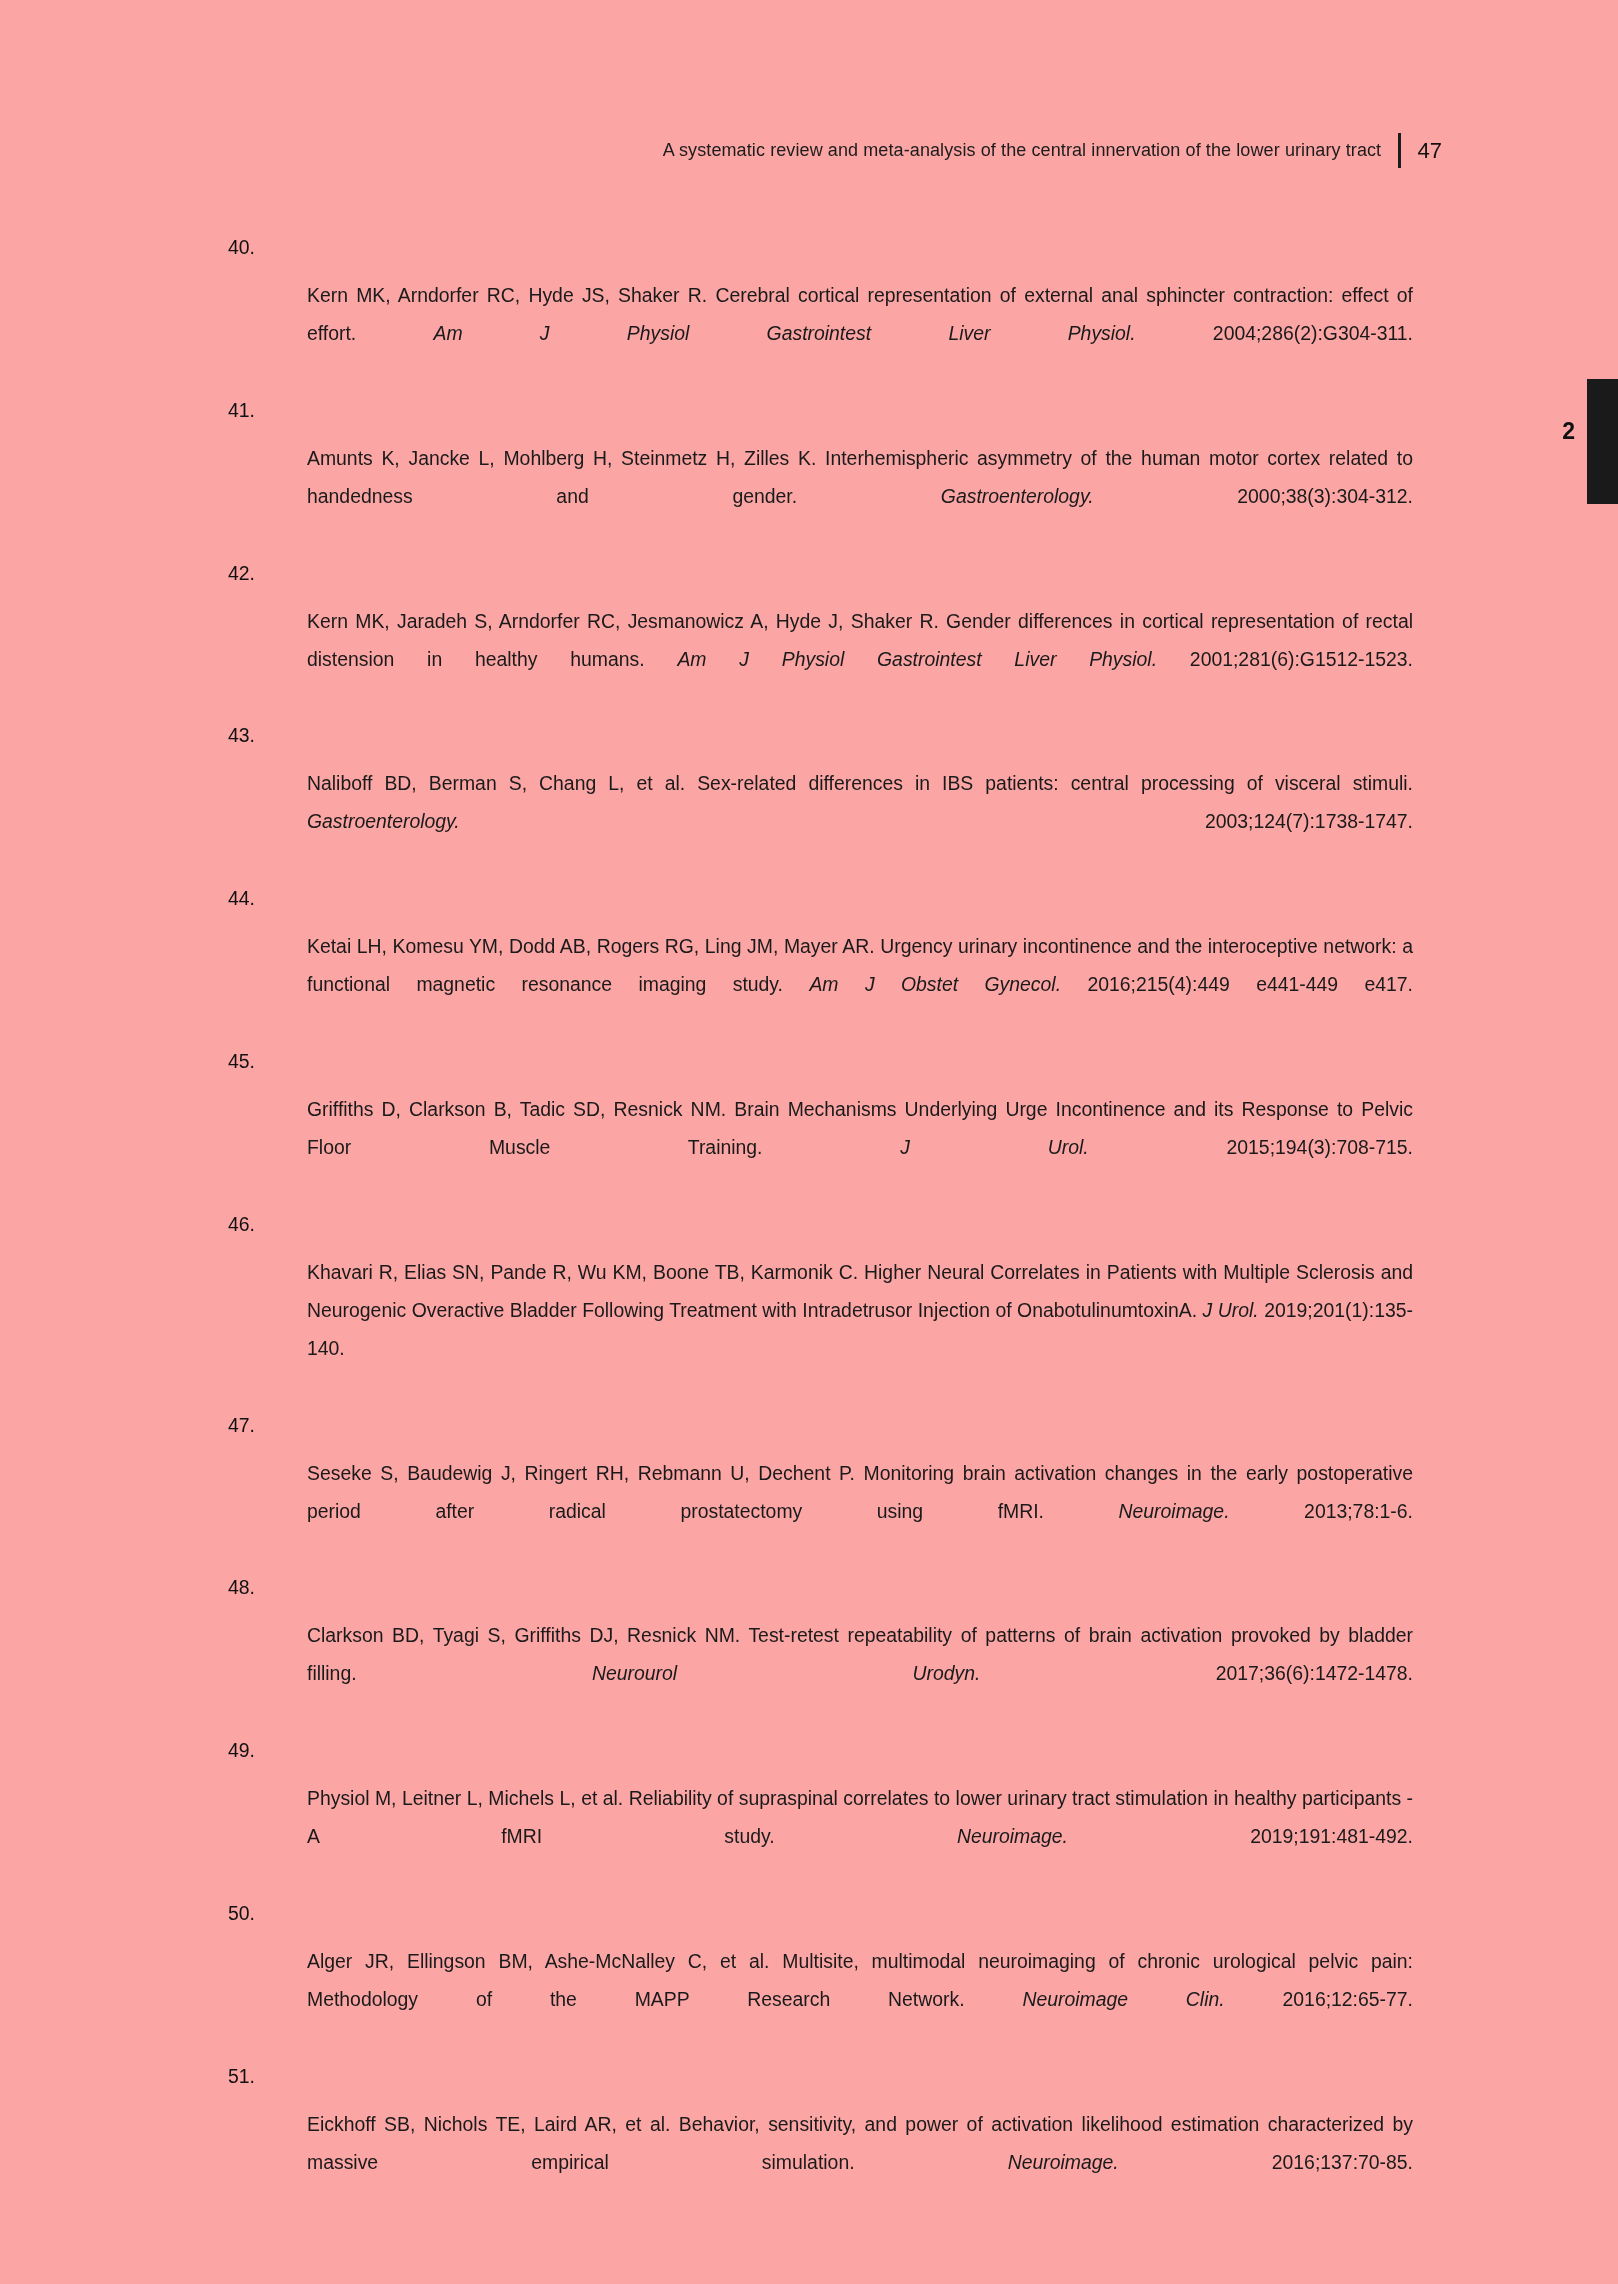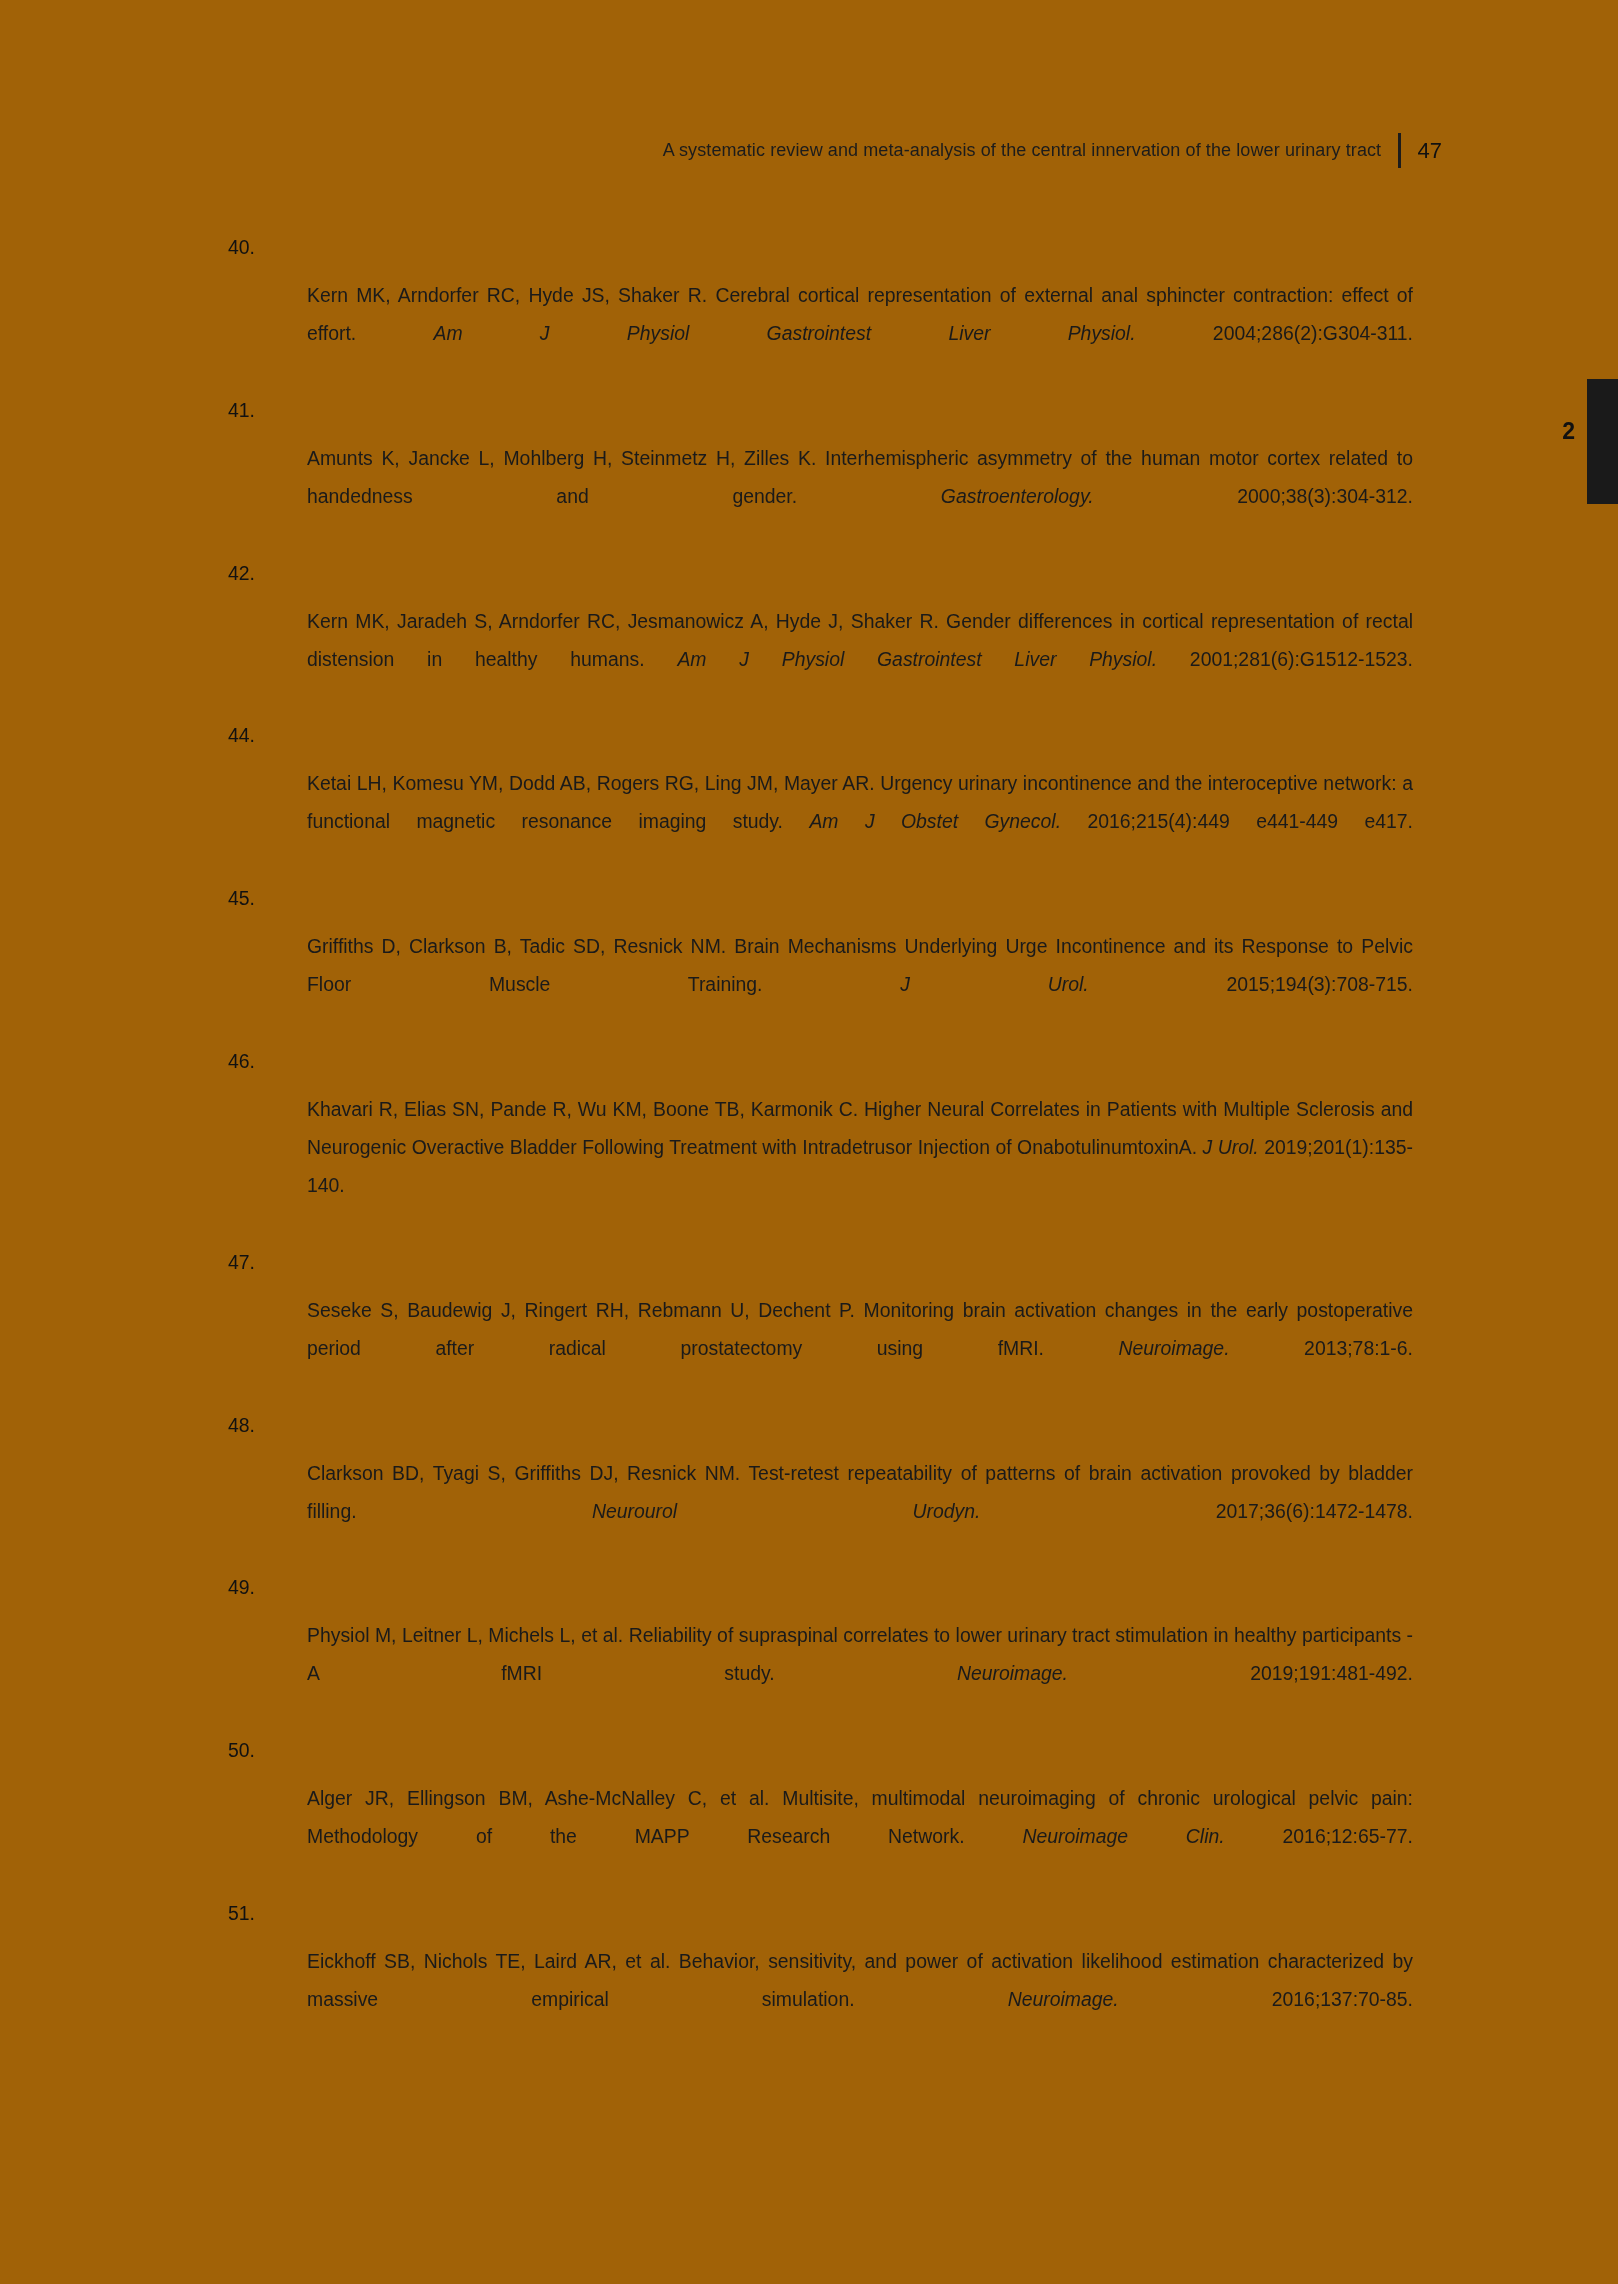--- a/index.html
+++ b/index.html
@@ -12,21 +12,21 @@
     height: 2284px;
     position: relative;
     font-family: "Liberation Sans", sans-serif;
     color: #1a1a1a;
     overflow: hidden;
   }
 
   .page {
     position: absolute;
     inset: 0;
-    background: #a16207;
+    background: #fca5a5;
   }
 
   
   .running-head {
     position: absolute;
     top: 134px;
     left: 0;
     right: 177px;
     display: flex;
     justify-content: flex-end;
@@ -135,20 +135,24 @@
       </div>
       <div class="ref-item">
         <div class="ref-num">41.</div>
         <div class="ref-body"><span>Amunts K, Jancke L, Mohlberg H, Steinmetz H, Zilles K.</span> <span>Interhemispheric asymmetry of the human motor cortex related to handedness and gender.</span> <span class="jrnl">Gastroenterology.</span> <span class="cite">2000;38(3):304-312.</span></div>
       </div>
       <div class="ref-item">
         <div class="ref-num">42.</div>
         <div class="ref-body"><span>Kern MK, Jaradeh S, Arndorfer RC, Jesmanowicz A, Hyde J, Shaker R.</span> <span>Gender differences in cortical representation of rectal distension in healthy humans.</span> <span class="jrnl">Am J Physiol Gastrointest Liver Physiol.</span> <span class="cite">2001;281(6):G1512-1523.</span></div>
       </div>
       <div class="ref-item">
+        <div class="ref-num">43.</div>
+        <div class="ref-body"><span>Naliboff BD, Berman S, Chang L, et al.</span> <span>Sex-related differences in IBS patients: central processing of visceral stimuli.</span> <span class="jrnl">Gastroenterology.</span> <span class="cite">2003;124(7):1738-1747.</span></div>
+      </div>
+      <div class="ref-item">
         <div class="ref-num">44.</div>
         <div class="ref-body"><span>Ketai LH, Komesu YM, Dodd AB, Rogers RG, Ling JM, Mayer AR.</span> <span>Urgency urinary incontinence and the interoceptive network: a functional magnetic resonance imaging study.</span> <span class="jrnl">Am J Obstet Gynecol.</span> <span class="cite">2016;215(4):449 e441-449 e417.</span></div>
       </div>
       <div class="ref-item">
         <div class="ref-num">45.</div>
         <div class="ref-body"><span>Griffiths D, Clarkson B, Tadic SD, Resnick NM.</span> <span>Brain Mechanisms Underlying Urge Incontinence and its Response to Pelvic Floor Muscle Training.</span> <span class="jrnl">J Urol.</span> <span class="cite">2015;194(3):708-715.</span></div>
       </div>
       <div class="ref-item">
         <div class="ref-num">46.</div>
         <div class="ref-body"><span>Khavari R, Elias SN, Pande R, Wu KM, Boone TB, Karmonik C.</span> <span>Higher Neural Correlates in Patients with Multiple Sclerosis and Neurogenic Overactive Bladder Following Treatment with Intradetrusor Injection of OnabotulinumtoxinA.</span> <span class="jrnl">J Urol.</span> <span class="cite">2019;201(1):135-140.</span></div>

